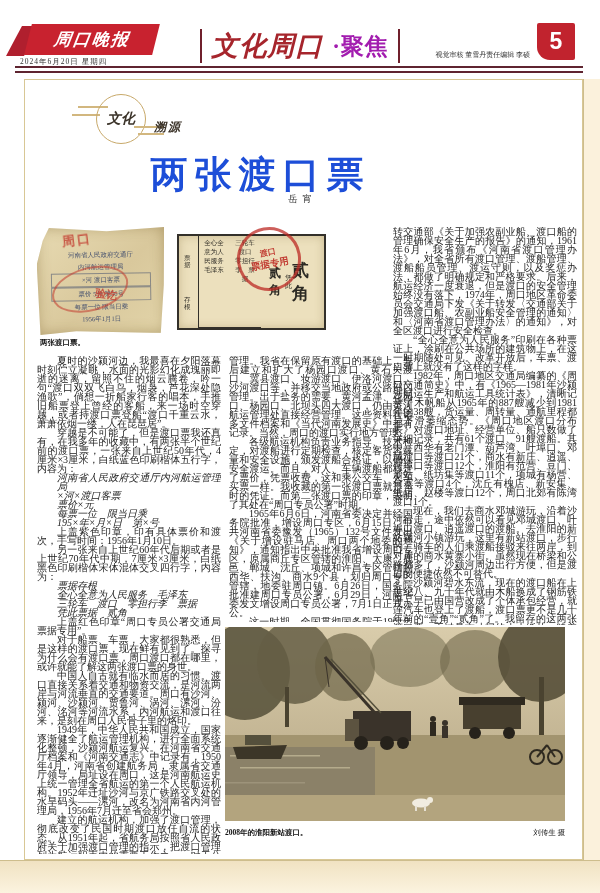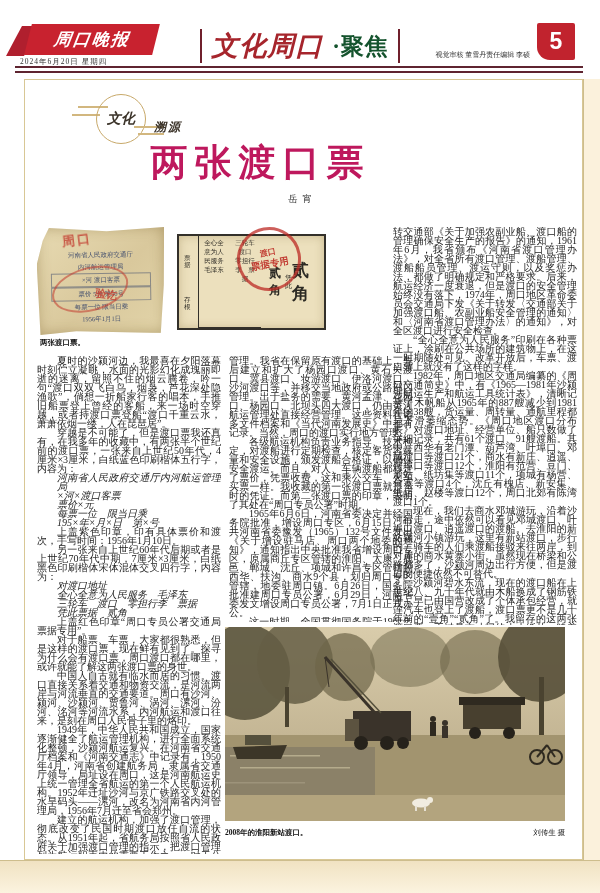--- a/index.html
+++ b/index.html
@@ -11,21 +11,21 @@
   .logo-tail{position:absolute;left:0;top:2px;width:18px;height:30px;background:#b01f2e;transform:skewX(-28deg);}
   .logo-banner{position:absolute;left:14px;top:0;width:128px;height:31px;background:#c8222f;
                transform:skewX(-14deg);display:flex;align-items:center;justify-content:center;}
   .logo-banner span{transform:skewX(6deg);color:#fff;font-weight:bold;font-size:17px;letter-spacing:2px;
                font-family:"Liberation Serif",serif;font-style:italic;}
   .date-line{position:absolute;left:20px;top:57px;font-size:7.5px;color:#333;letter-spacing:1px;}
   .section-head{position:absolute;left:170px;top:27px;width:260px;height:38px;
                 display:flex;align-items:center;justify-content:center;gap:9px;}
   .vbar{width:2px;height:34px;background:#70202c;}
   .sec-red{font-size:27px;font-weight:bold;color:#a6252c;font-style:italic;letter-spacing:1px;}
-  .sec-black{font-size:23px;font-weight:bold;color:#14532d;letter-spacing:1px;}
+  .sec-black{font-size:23px;font-weight:bold;color:#a21caf;letter-spacing:1px;}
   .credits{position:absolute;left:400px;top:50px;width:130px;font-size:7px;color:#333;
            display:flex;justify-content:flex-end;}
   .page-num{position:absolute;left:537px;top:23px;width:38px;height:37px;background:#c1232e;color:#fff;
             font-family:"Liberation Sans",sans-serif;font-size:23px;font-weight:bold;text-align:center;
             line-height:37px;border-radius:2px 2px 2px 13px;}
   .double-rule{position:absolute;left:15px;top:66px;width:568px;height:3px;
                border-top:2px solid #5f2430;border-bottom:2px solid #5f2430;}
 
   
   .content-frame{position:absolute;left:24px;top:79px;width:557px;height:779px;border:1px solid #d8c795;}
@@ -35,22 +35,22 @@
 
   
   .badge{position:absolute;left:78px;top:92px;width:150px;height:56px;}
   .badge .ring{position:absolute;left:18px;top:2px;width:48px;height:48px;border:1px solid #c8a96a;border-radius:50%;
                display:flex;align-items:center;justify-content:center;}
   .badge .ring span{font-size:14px;font-weight:bold;color:#3a3228;font-style:italic;}
   .badge .dash{position:absolute;height:2px;background:#d2b77f;}
   .d1{left:0;top:14px;width:30px;} .d2{left:-6px;top:22px;width:28px;}
   .d3{left:56px;top:34px;width:30px;} .d4{left:60px;top:41px;width:26px;}
   .badge .label{position:absolute;left:76px;top:16px;font-size:12px;color:#3a3228;font-weight:bold;font-style:italic;letter-spacing:2px;margin-top:11px;}
-  .headline{position:absolute;left:24px;top:138px;width:473px;text-align:center;
-            font-family:"Liberation Sans",sans-serif;font-size:37px;font-weight:900;color:#be185d;letter-spacing:7px;}
+  .headline{position:absolute;left:24px;top:150px;width:473px;text-align:center;
+            font-family:"Liberation Sans",sans-serif;font-size:37px;font-weight:900;color:#1d4ed8;letter-spacing:7px;}
   .byline{position:absolute;left:24px;top:193px;width:557px;text-align:center;font-size:9.5px;color:#333;letter-spacing:5px;}
 
   
   .fig-tickets{position:absolute;left:37px;top:227px;width:285px;height:110px;}
   .ticket1{position:absolute;left:0;top:0;width:128px;height:107px;transform:rotate(-1deg);
            background:linear-gradient(135deg,#e7dab2,#d9c89c 55%,#e2d4a9);
            clip-path:polygon(10% 0,55% 4%,100% 1%,99% 55%,96% 100%,30% 97%,2% 100%,0 34%,5% 12%);
            box-shadow:inset 0 0 14px rgba(120,95,40,.45);}
   .t1text{position:absolute;left:6px;top:22px;width:116px;text-align:center;color:#44506f;}
   .t1line{font-size:6.5px;line-height:12px;white-space:nowrap;overflow:hidden;}
@@ -180,21 +180,21 @@
   <div class="bodycol col1">
       <p class="para">夏时的沙颍河边，我最喜在夕阳落幕时刻伫立凝眺，水面的光影幻化成瑰丽即逝的迷离，留照不住的烟云腾卷，吟一句“渡口双双飞白鸟，烟袅，芦花深处隐渔歌”，倘想一折船家行客的唱本，手推旧船票登上曾经的客船，来一场时空穿越，或者持渡口票登船“渡口千重云水，萧萧依烟一缕，人在琵琶居”。</p>
       <p class="para">穿越是不可能了，但是渡口票我还真有，在我多年的收藏中，有两张半个世纪前的渡口票，一张来自上世纪50年代，4厘米×3厘米，白纸蓝色印刷楷体五行字，内容为：</p>
       <p class="verse">河南省人民政府交通厅内河航运管理局</p>
       <p class="verse">×河×渡口客票</p>
       <p class="verse">票价×元</p>
       <p class="verse">每票一位　限当日乘</p>
       <p class="verse">195×年×月×日　第×号</p>
       <p class="para">上盖紫色印章，印有具体票价和渡次，手写时间：1956年1月10日。</p>
       <p class="para">另一张来自上世纪60年代后期或者是上世纪70年代中期，7厘米×3厘米，白纸黑色印刷楷体宋体混体交叉四行字，内容为：</p>
-      <p class="verse">对渡口地址</p>
+      <p class="verse">票据存根</p>
       <p class="verse">全心全意为人民服务　毛泽东</p>
       <p class="verse">三轮车　渡口　零担行李　票据</p>
       <p class="verse">凭此票据　贰角</p>
       <p class="para">上盖红色印章“周口专员公署交通局票据专用”。</p>
       <p class="para">对于船票、车票，大家都很熟悉，但是这样的渡口票，现在鲜有见到了。探寻为什么会有渡口票，周口渡口都在哪里，或许就能了解这两张渡口票的身世。</p>
       <p class="para">中国人自古就有临水而居的习惯。渡口直接关系着交通和物资交流，是河流两岸与河流垂直的交通要道。周口有沙河、颍河、沙颍河、贾鲁河、涡河、漯河、汾河、洺河等河流水系，内河航运和渡口往来，是刻在周口人民骨子里的烙印。</p>
       <p class="para">1949年，中华人民共和国成立，国家逐渐健全了航运管理机构，进行全面系统化整顿，沙颍河航运复兴。在河南省交通厅档案和《河南交通志》中记录有，1950年4月，河南省创建航务局，隶属省交通厅领导，局址设在周口，这是河南航运史上统一管理全省航运的第一个人民航运机构。1952年迁址沙河与京广铁路交叉处的水旱码头——漯河，改名为河南省内河管理局，1956年7月迁至省会郑州。</p>
       <p class="para">建立的航运机构，加强了渡口管理，彻底改变了民国时期渡口放任自流的状态。从1951年起，省航务局按照省人民政府关于加强渡口管理的指示，把渡口管理列为航运职责中的重要工作之一，对于公路干线交通要道中的较大渡口成立渡口管理所，实行专业垂直与地方党政双重领导体制，直接经营管理。对于各地一般渡口由专区、市、县交通局</p>
     </div>
   <div class="bodycol col2">

